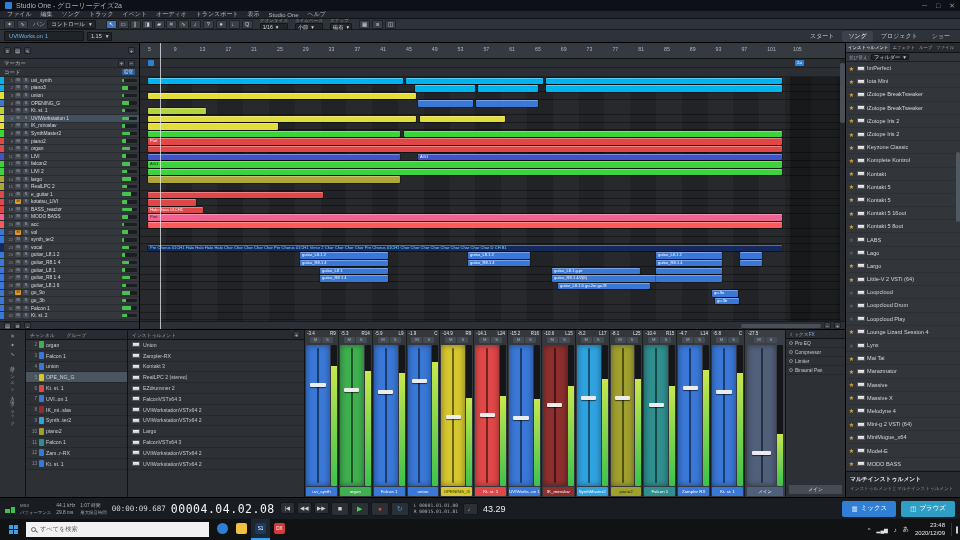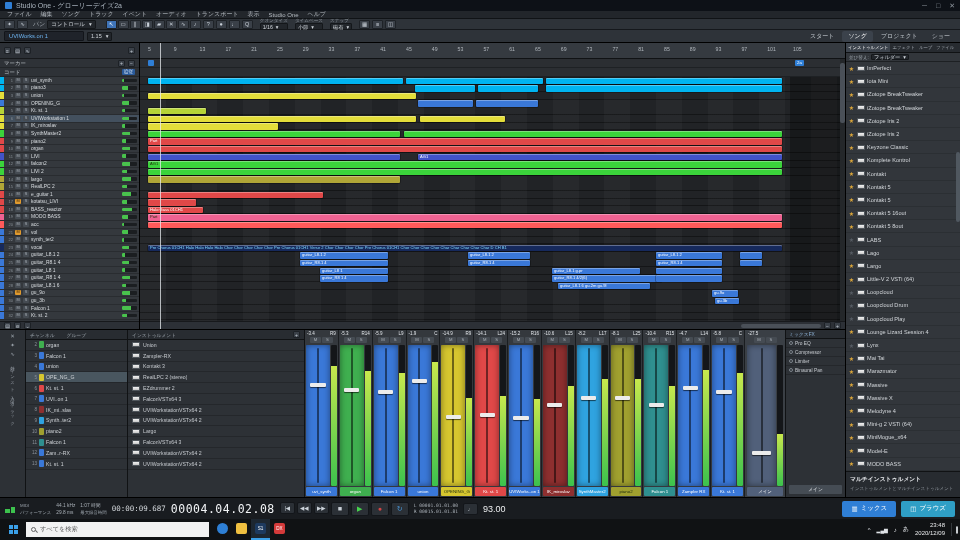--- a/index.html
+++ b/index.html
@@ -1323,21 +1323,21 @@
       <span class="tbtn big">■</span>
       <span class="tbtn big play">▶</span>
       <span class="tbtn big rec">●</span>
       <span class="tbtn big loop">↻</span>
     </span>
     <span class="tcol">
       <span class="lr"><span>L</span> <span>00001.01.01.00</span></span>
       <span class="lr"><span>R</span> <span>00015.01.01.81</span></span>
     </span>
     <span class="tbtn">♩</span>
-    <span class="tempo">93.00</span>
+    <span class="tempo">43.29</span>
     <span style="flex:1"></span>
     <span class="bigbtn" id="mixBtn" style="background: rgb(47, 127, 214);">
         <span>▥</span>
         <span>ミックス</span>
       </span>
     <span class="bigbtn" id="browseBtn" style="background: rgb(47, 159, 198);">
         <span>◫</span>
         <span>ブラウズ</span>
       </span>
   </div>

